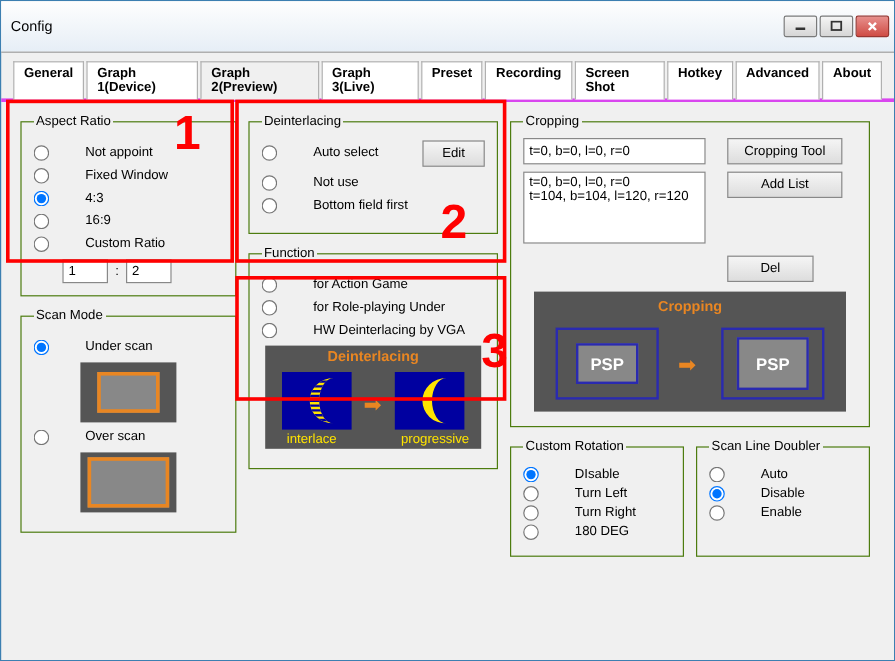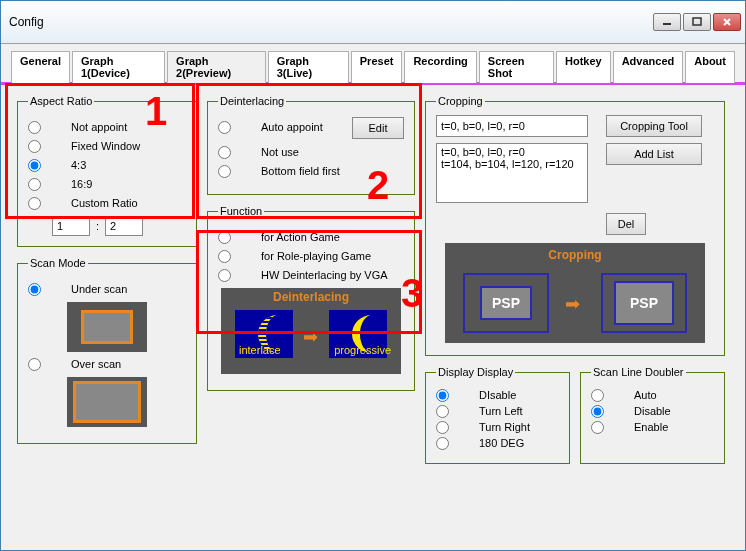--- a/index.html
+++ b/index.html
@@ -31,21 +31,21 @@
 .scanmode-img { margin: 6px auto; width: 80px; height: 50px; background: #555; display: flex; align-items: center; justify-content: center; position: relative; }
 .scanmode-inner { border: 3px solid #e98622; }
 .edit-row { display: flex; align-items: center; justify-content: space-between; }
 fieldset .edit-row .btn { width: 52px; }
 .deinterlace-img { margin: 6px auto; width: 180px; height: 86px; background: #555; position: relative; }
 .deinterlace-title { color: #e98622; text-align: center; padding-top: 2px; font-size: 12px; font-weight: bold; }
 .deinterlace-half { position: absolute; top: 22px; width: 58px; height: 48px; background: #0000a0; display:flex; align-items:center; justify-content:center; }
 .deinterlace-half.left { left: 14px; }
 .deinterlace-half.right { right: 14px; }
 .deinterlace-arrow { position: absolute; top: 38px; left: 82px; color:#e98622; font-size:18px; }
-.deinterlace-label { position:absolute; bottom:18px; color:#ffe400; font-size:11px; }
+.deinterlace-label { position:absolute; bottom:2px; color:#ffe400; font-size:11px; }
 .deinterlace-label.left { left:18px; }
 .deinterlace-label.right { right:10px; }
 .crop-input { width: 152px; height: 22px; border: 1px solid #888; background: #fff; padding: 2px 4px; font-size: 11px; }
 .crop-list { width: 152px; height: 60px; border: 1px solid #888; background: #fff; padding: 2px 4px; font-size: 11px; overflow:auto; white-space: pre; }
 .crop-row { display: flex; gap: 18px; margin-bottom: 6px; align-items: flex-start; }
 .cropping-img { margin: 8px auto 2px auto; width: 260px; height: 100px; background: #555; position: relative; }
 .cropping-title { position:absolute; top:5px; width:100%; text-align:center; color:#e98622; font-size:12px; font-weight:bold; }
 .psp-box { position:absolute; top:30px; width:86px; height:60px; background:#555; border:2px solid #2a2ab0; display:flex; align-items:center; justify-content:center; }
 .psp-box.left { left:18px; }
 .psp-box.right { right:18px; }
@@ -153,21 +153,21 @@
           </div>
       </fieldset>
     </div>
 
     <div class="col col2">
       <fieldset>
         <legend>Deinterlacing</legend>
         <div class="edit-row">
           <label class="radio-row">
               <input type="radio" name="di" style="">
-              <span>Auto appoint</span>
+              <span>Auto select</span>
             </label>
           <button class="btn">Edit</button>
         </div>
         <label class="radio-row">
             <input type="radio" name="di" style="">
             <span>Not use</span>
           </label>
         <label class="radio-row">
             <input type="radio" name="di" style="">
             <span>Bottom field first</span>
@@ -175,21 +175,21 @@
       </fieldset>
 
       <fieldset>
         <legend>Function</legend>
         <label class="radio-row">
             <input type="radio" name="fn" style="">
             <span>for Action Game</span>
           </label>
         <label class="radio-row">
             <input type="radio" name="fn" style="">
-            <span>for Role-playing Game</span>
+            <span>for Role-playing Under</span>
           </label>
         <label class="radio-row">
             <input type="radio" name="fn" style="">
             <span>HW Deinterlacing by VGA</span>
           </label>
         <div class="deinterlace-img">
           <div class="deinterlace-title">Deinterlacing</div>
           <div class="deinterlace-half left">
             <svg width="28" height="38" viewBox="0 0 28 38">
                 <defs>
@@ -230,38 +230,38 @@
         <legend>Cropping</legend>
         <div class="crop-row">
           <input class="crop-input" value="t=0, b=0, l=0, r=0" style="">
           <button class="btn" style="width:96px">Cropping Tool</button>
         </div>
         <div class="crop-row">
           <div class="crop-list">t=0, b=0, l=0, r=0
 t=104, b=104, l=120, r=120</div>
           <div style="display:flex;flex-direction:column;gap:48px">
             <button class="btn" style="width:96px">Add List</button>
-            <button class="btn" style="width:40px;align-self:flex-start">Del</button>
+            <button class="btn" style="width:72px;align-self:flex-start">Del</button>
           </div>
         </div>
         <div class="cropping-img">
           <div class="cropping-title">Cropping</div>
           <div class="psp-box left">
               <div class="psp-inner">PSP</div>
             </div>
           <div class="crop-arrow">➡</div>
           <div class="psp-box right">
               <div class="psp-inner">PSP</div>
             </div>
         </div>
       </fieldset>
 
       <div style="display:flex;gap:10px">
         <fieldset class="tight" style="flex:1">
-          <legend>Display Display</legend>
+          <legend>Custom Rotation</legend>
           <label class="radio-row">
               <input type="radio" name="dr" checked="" style="">
               <span>DIsable</span>
             </label>
           <label class="radio-row">
               <input type="radio" name="dr" style="">
               <span>Turn Left</span>
             </label>
           <label class="radio-row">
               <input type="radio" name="dr" style="">

